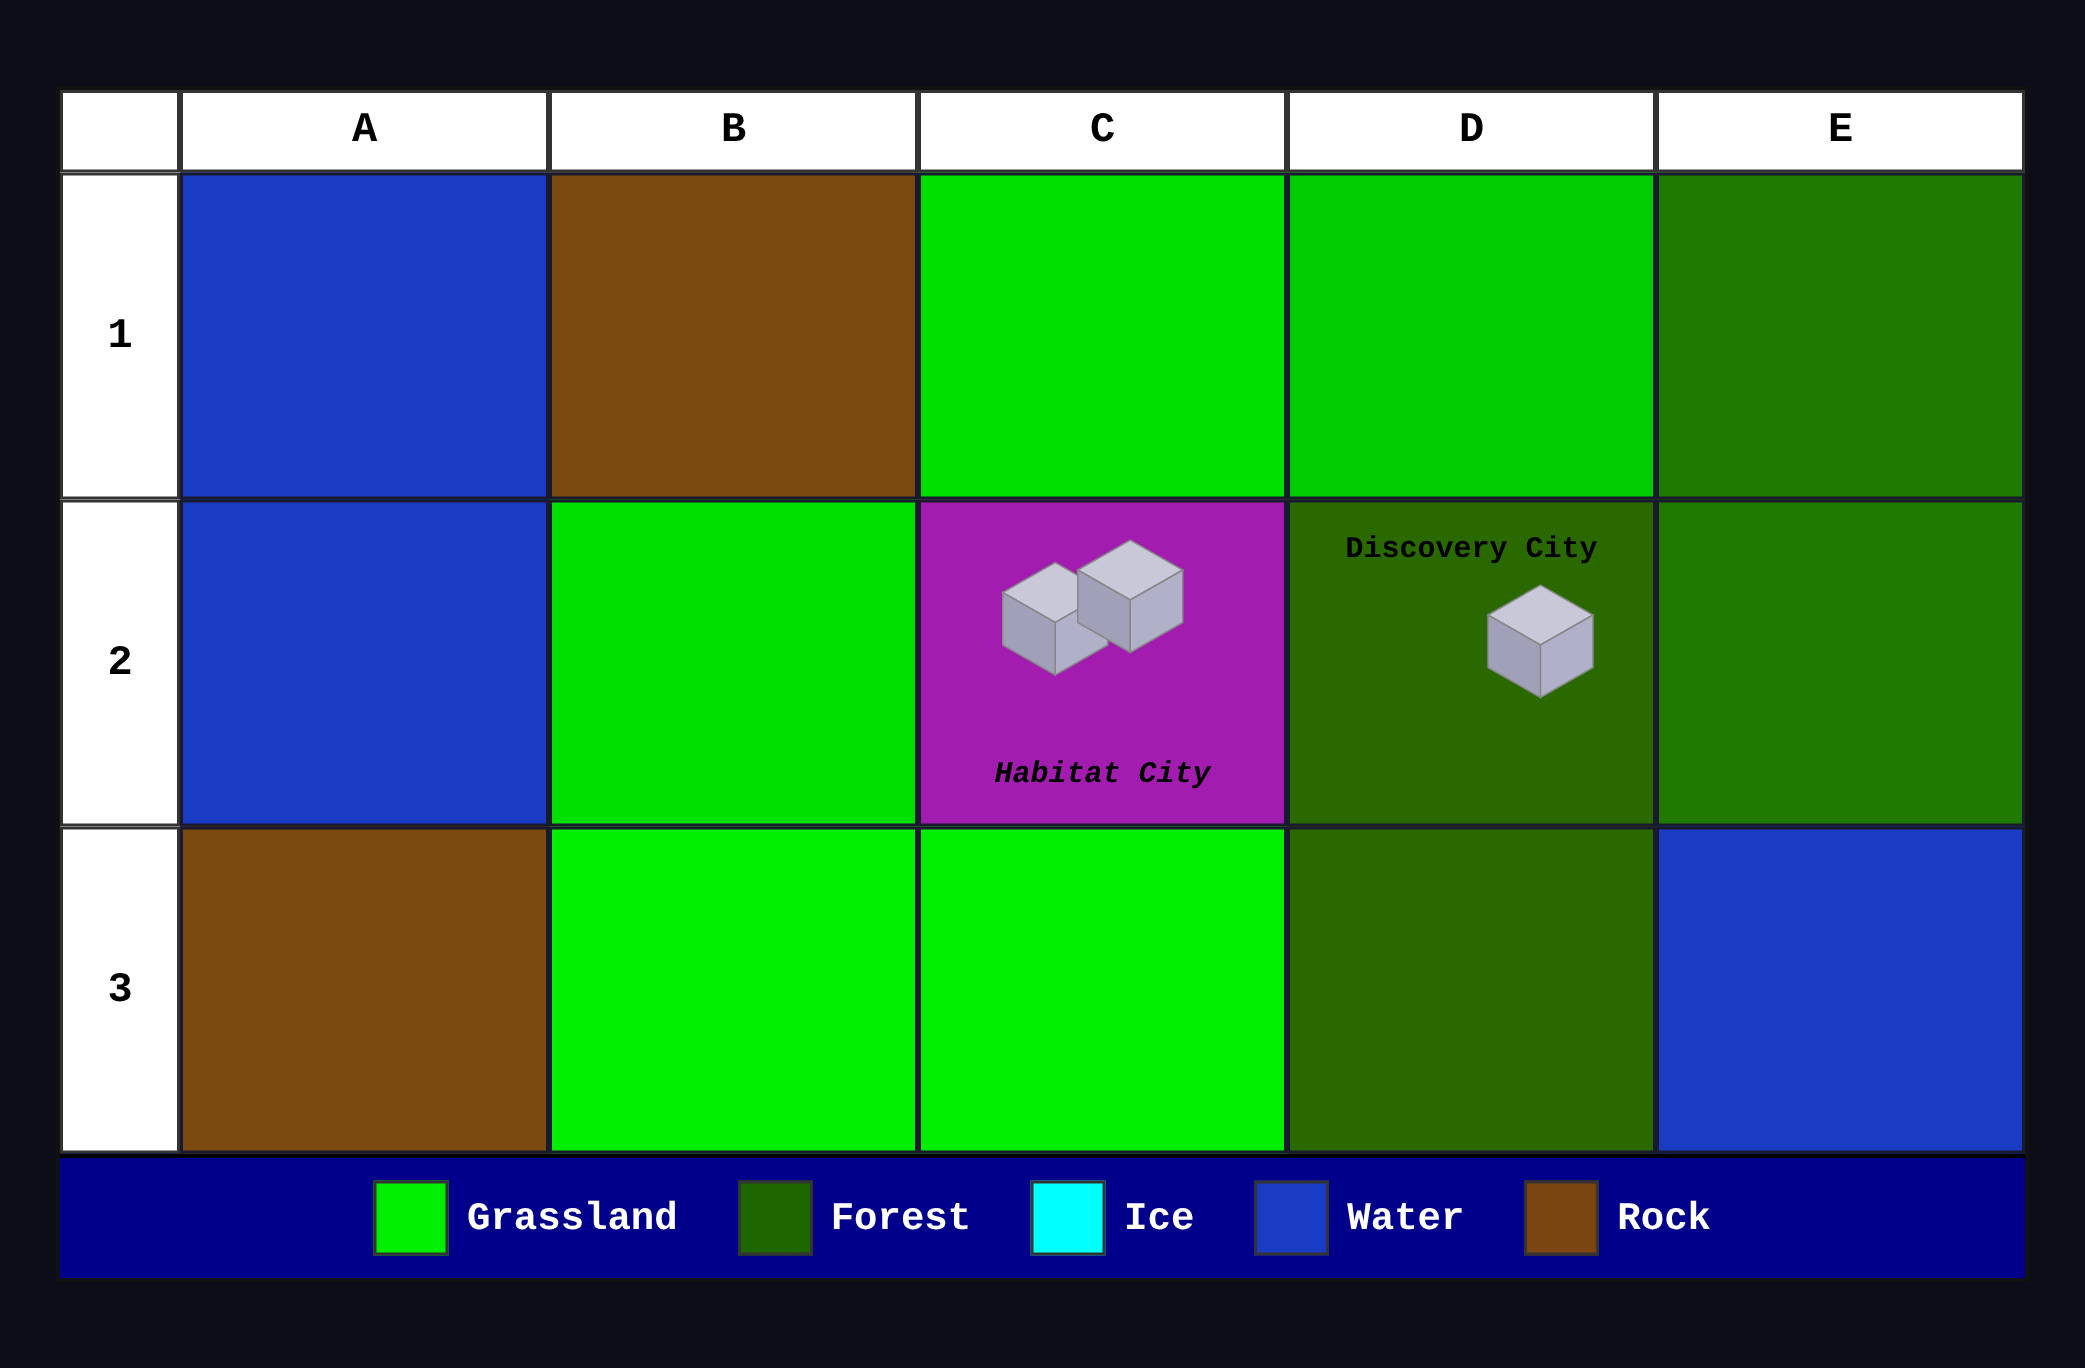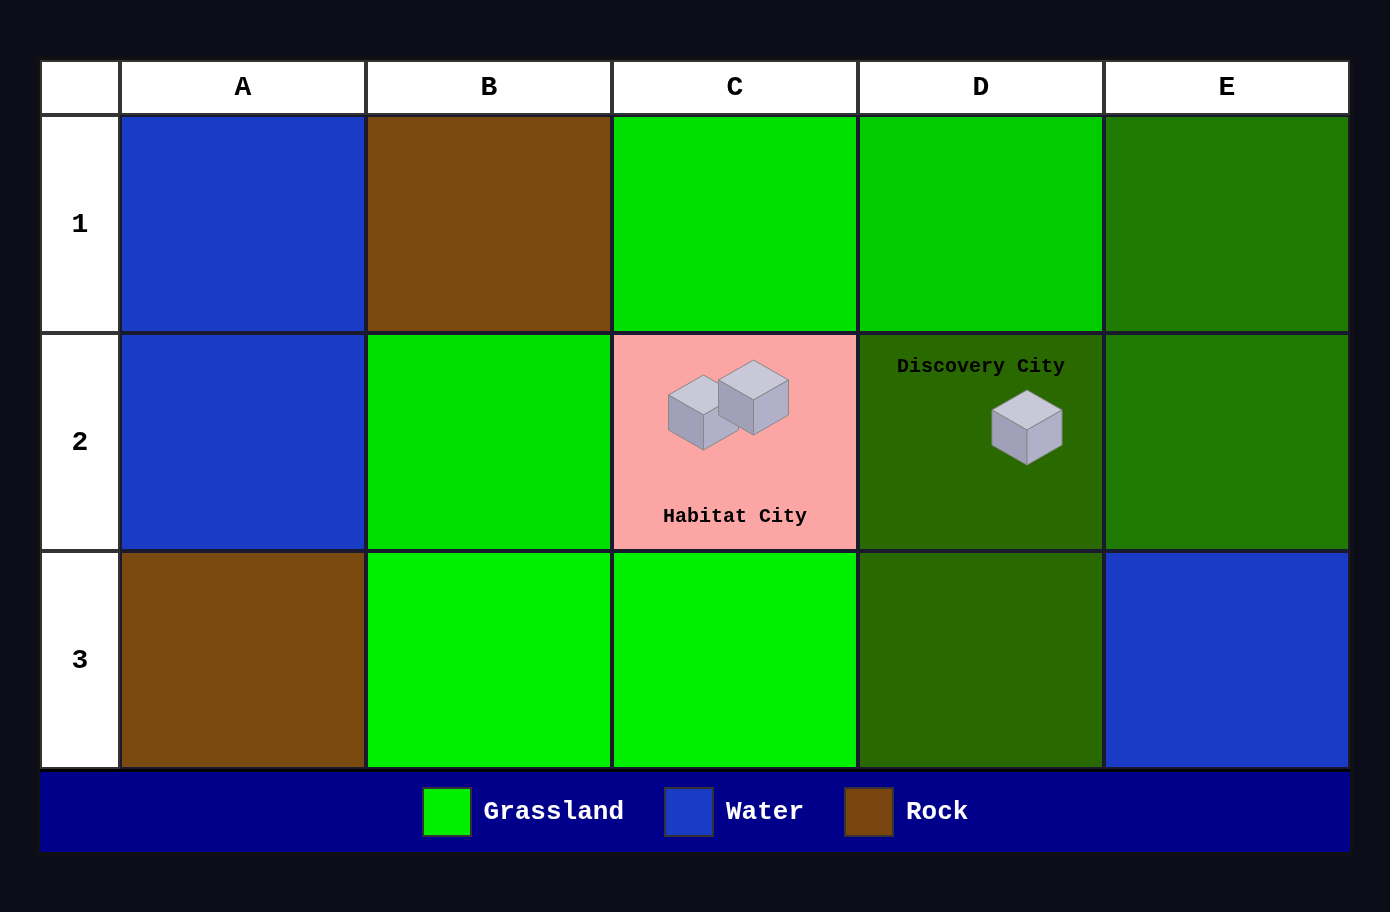--- a/index.html
+++ b/index.html
@@ -144,21 +144,21 @@
 
         <div class="cell" style="background:#1a3cc4; width:246px; height:218px;"></div>
         <div class="cell" style="background:#7a4a10; width:246px; height:218px;"></div>
         <div class="cell" style="background:#00e000; width:246px; height:218px;"></div>
         <div class="cell" style="background:#00cc00; width:246px; height:218px;"></div>
         <div class="cell" style="background:#1e7a00; width:246px; height:218px;"></div>
 
         <div class="cell" style="background:#1a3cc4; width:246px; height:218px;"></div>
         <div class="cell" style="background:#00e000; width:246px; height:218px;"></div>
 
-        <div class="cell" style="background:#fca5a5; width:246px; height:218px; position:relative;">
+        <div class="cell" style="background:#a21caf; width:246px; height:218px; position:relative;font-style:italic;">
           <div style="position:absolute; top:10px; left:50%; transform:translateX(-55%);">
             <svg width="130" height="115" viewBox="0 0 130 115" xmlns="http://www.w3.org/2000/svg">
 
               <g transform="translate(5, 20)">
                 <polygon points="0,30 35,10 70,30 35,50" fill="#c8c8d8" stroke="#888" stroke-width="1"></polygon>
                 <polygon points="0,30 0,65 35,85 35,50" fill="#a0a0b8" stroke="#888" stroke-width="1"></polygon>
                 <polygon points="70,30 70,65 35,85 35,50" fill="#b0b0c8" stroke="#888" stroke-width="1"></polygon>
               </g>
 
               <g transform="translate(55, 5)">
@@ -193,20 +193,28 @@
         <div class="cell" style="background:#1a3cc4; width:246px; height:218px;"></div>
       </div>
     </div>
 
     <div class="legend">
       <div class="legend-item">
         <div class="legend-swatch" style="background:#00ee00;"></div>
         <span class="legend-label">Grassland</span>
       </div>
       <div class="legend-item">
+        <div class="legend-swatch" style="background:#1e6600;"></div>
+        <span class="legend-label">Forest</span>
+      </div>
+      <div class="legend-item">
+        <div class="legend-swatch" style="background:#00ffff;"></div>
+        <span class="legend-label">Ice</span>
+      </div>
+      <div class="legend-item">
         <div class="legend-swatch" style="background:#1a3cc4;"></div>
         <span class="legend-label">Water</span>
       </div>
       <div class="legend-item">
         <div class="legend-swatch" style="background:#7a4510;"></div>
         <span class="legend-label">Rock</span>
       </div>
     </div>
   </div>
 </div>

